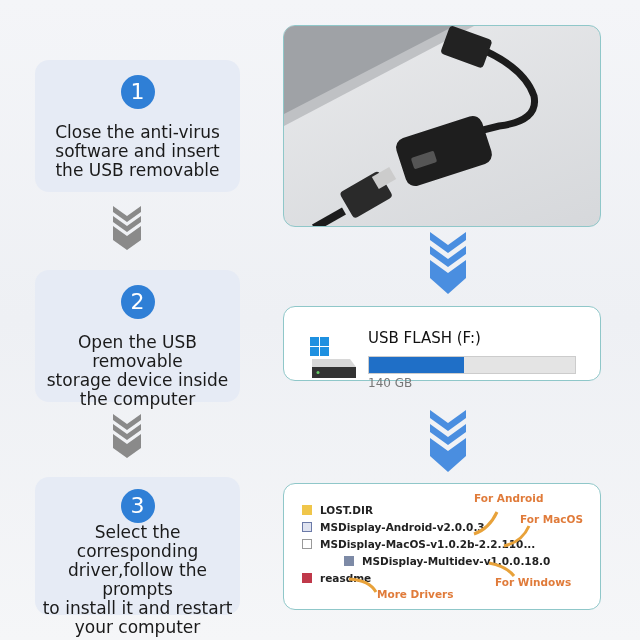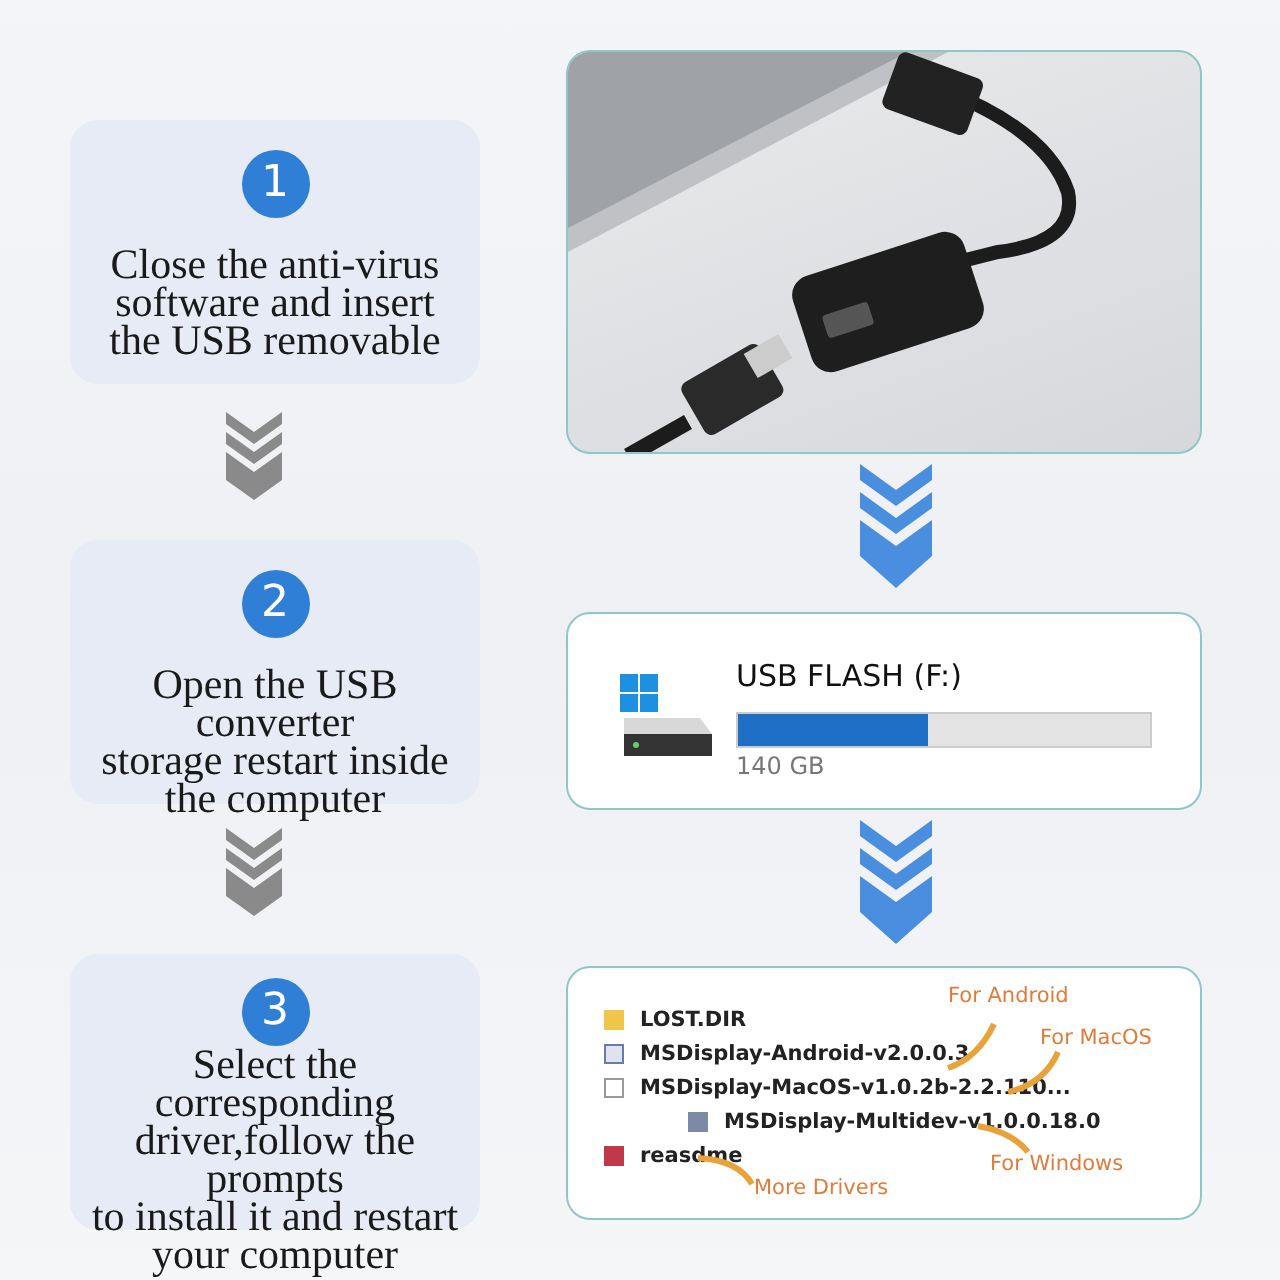--- a/index.html
+++ b/index.html
@@ -3,27 +3,27 @@
 <meta charset="utf-8">
 <style>
   html,body{margin:0;padding:0;}
   body{width:640px;height:640px;position:relative;overflow:hidden;
     background:linear-gradient(180deg,#f4f5f8 0%,#eef0f4 50%,#f5f6f8 100%);
     font-family:"DejaVu Sans",sans-serif;}
   .step{position:absolute;left:35px;width:205px;background:#e6ebf5;border-radius:14px;
     text-align:center;color:#1a1a1a;}
   .step .num{width:34px;height:34px;border-radius:50%;background:#2f7fd6;color:#fff;
     font-size:22px;line-height:34px;margin:0 auto;}
-  .step .txt{font-size:21px;line-height:19px;margin-top:14px;font-family:Liberation Serif, serif;}
+  .step .txt{font-size:17px;line-height:19px;margin-top:14px;}
   .chev{position:absolute;}
   .panel{position:absolute;left:283px;width:318px;background:#fff;border:1.5px solid #8fc7c9;border-radius:12px;box-sizing:border-box;}
   .files{font-size:10.5px;font-weight:bold;color:#222;}
   .frow{position:absolute;left:18px;display:flex;align-items:center;gap:8px;}
   .ic{width:10px;height:10px;display:inline-block;}
-  .lbl{position:absolute;color:#e07b3a;font-weight:normal;font-size:10.5px;}
+  .lbl{position:absolute;color:#e07b3a;font-weight:bold;font-size:10.5px;}
 </style>
 </head>
 <body>
 
 <div class="step" style="top:60px;height:132px;">
   <div class="num" style="margin-top:15px;">1</div>
   <div class="txt">
     <div>Close the anti-virus</div>
     <div>software and insert</div>
     <div>the USB removable</div>
@@ -31,22 +31,22 @@
 </div>
 <svg class="chev" style="left:113px;top:206px" width="28" height="44" viewBox="0 0 28 44">
   <path d="M0 0 L14 10 L28 0 L28 6 L14 16 L0 6Z" fill="#8a8a8a"></path>
   <path d="M0 10 L14 20 L28 10 L28 16 L14 26 L0 16Z" fill="#8a8a8a"></path>
   <path d="M0 20 L14 30 L28 20 L28 34 L14 44 L0 34Z" fill="#8a8a8a"></path>
 </svg>
 
 <div class="step" style="top:270px;height:132px;">
   <div class="num" style="margin-top:15px;">2</div>
   <div class="txt">
-    <div>Open the USB converter</div>
-    <div>storage restart inside</div>
+    <div>Open the USB removable</div>
+    <div>storage device inside</div>
     <div>the computer</div>
   </div>
 </div>
 <svg class="chev" style="left:113px;top:414px" width="28" height="44" viewBox="0 0 28 44">
   <path d="M0 0 L14 10 L28 0 L28 6 L14 16 L0 6Z" fill="#8a8a8a"></path>
   <path d="M0 10 L14 20 L28 10 L28 16 L14 26 L0 16Z" fill="#8a8a8a"></path>
   <path d="M0 20 L14 30 L28 20 L28 34 L14 44 L0 34Z" fill="#8a8a8a"></path>
 </svg>
 
 <div class="step" style="top:477px;height:138px;">
@@ -72,21 +72,21 @@
     <path d="M60 185 L30 202" stroke="#1c1c1c" stroke-width="8"></path>
   </svg>
 </div>
 
 <svg class="chev" style="left:430px;top:232px" width="36" height="62" viewBox="0 0 36 62">
   <path d="M0 0 L18 13 L36 0 L36 8 L18 21 L0 8Z" fill="#4a8ee0"></path>
   <path d="M0 14 L18 27 L36 14 L36 22 L18 35 L0 22Z" fill="#4a8ee0"></path>
   <path d="M0 28 L18 41 L36 28 L36 46 L18 62 L0 46Z" fill="#4a8ee0"></path>
 </svg>
 
-<div class="panel" style="top:306px;height:99px;">
+<div class="panel" style="top:306px;height:75px;">
   <svg style="position:absolute;left:26px;top:30px" width="50" height="42" viewBox="0 0 50 42">
     <rect x="0" y="0" width="9" height="9" fill="#1e90e0"></rect>
       <rect x="10" y="0" width="9" height="9" fill="#1e90e0"></rect>
     <rect x="0" y="10" width="9" height="9" fill="#1e90e0"></rect>
       <rect x="10" y="10" width="9" height="9" fill="#1e90e0"></rect>
     <path d="M2 22 L40 22 L46 30 L2 30Z" fill="#d8d8d8"></path>
     <rect x="2" y="30" width="44" height="11" fill="#333"></rect>
     <circle cx="8" cy="35.5" r="1.5" fill="#6c6"></circle>
   </svg>
   <div style="position:absolute;left:84px;top:22px;font-size:15px;color:#111;">USB FLASH (F:)</div>

